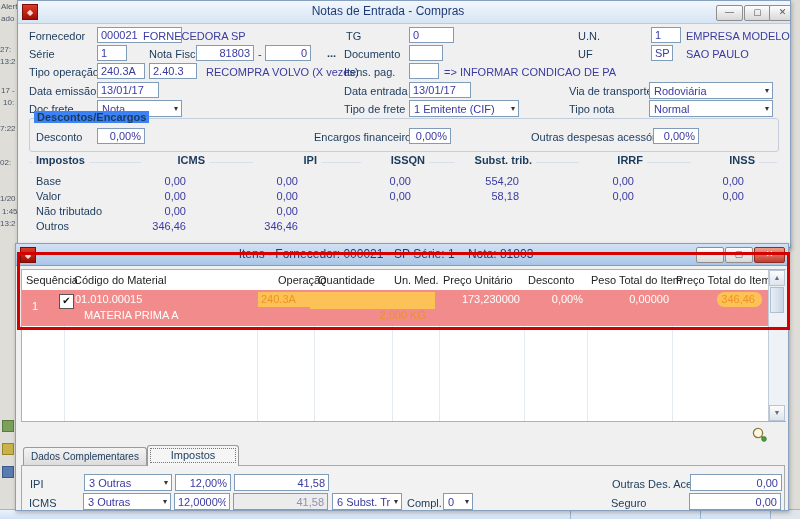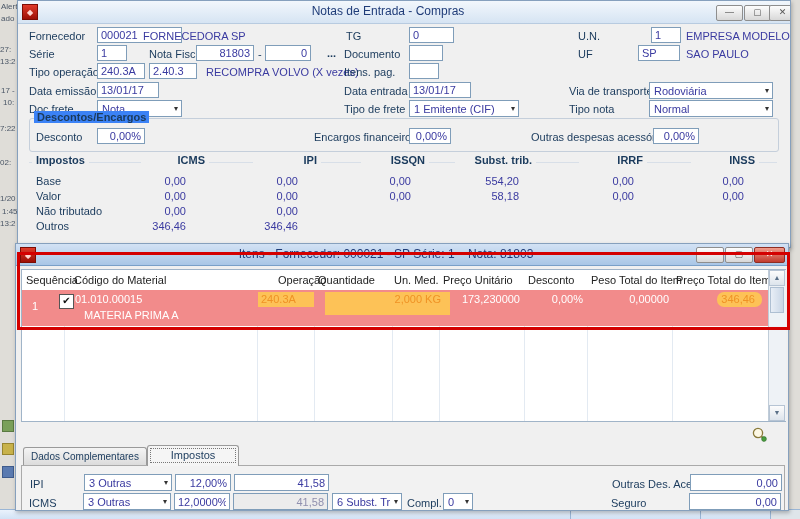--- a/index.html
+++ b/index.html
@@ -92,29 +92,30 @@
     <span class="abs lbl" style="left:11px;top:47px;">Série</span>
     <input class="fld" readonly="" style="left: 79px; top: 44px; width: 30px;" value="1">
     <span class="abs lbl" style="left:131px;top:47px;">Nota Fiscal</span>
     <input class="fld ra" readonly="" style="left: 178px; top: 44px; width: 58px;" value="81803">
     <span class="abs lbl" style="left:240px;top:47px;">-</span>
     <input class="fld ra" readonly="" style="left: 247px; top: 44px; width: 46px;" value="0">
     <span class="abs lbl" style="left:309px;top:46px;font-weight:bold;cursor:pointer;">...</span>
     <span class="abs lbl" style="left:326px;top:47px;">Documento</span>
     <input class="fld" readonly="" style="left: 391px; top: 44px; width: 34px;">
     <span class="abs lbl" style="left:560px;top:47px;">UF</span>
-    <input class="fld" readonly="" style="left: 620px; top: 44px; width: 42px;" value="SP">
+    <input class="fld" readonly="" style="left: 633px; top: 44px; width: 22px;" value="SP">
     <span class="abs val" style="left:668px;top:47px;">SAO PAULO</span>
 
     <span class="abs lbl" style="left:11px;top:65px;">Tipo operação</span>
     <input class="fld" readonly="" style="left: 79px; top: 62px; width: 48px;" value="240.3A">
     <input class="fld" readonly="" style="left: 131px; top: 62px; width: 48px;" value="2.40.3">
     <span class="abs val" style="left:188px;top:65px;">RECOMPRA VOLVO (X vezes)</span>
     <span class="abs lbl" style="left:326px;top:65px;">Itens. pag.</span>
     <input class="fld" readonly="" style="left: 391px; top: 62px; width: 30px;">
+    <span class="abs val" style="left:426px;top:65px;">=&gt; INFORMAR CONDICAO DE PA</span>
 
     <span class="abs lbl" style="left:11px;top:84px;">Data emissão</span>
     <input class="fld" readonly="" style="left: 79px; top: 81px; width: 62px;" value="13/01/17">
     <span class="abs lbl" style="left:326px;top:84px;">Data entrada</span>
     <input class="fld" readonly="" style="left: 391px; top: 81px; width: 62px;" value="13/01/17">
     <span class="abs lbl" style="left:551px;top:84px;">Via de transporte</span>
     <div class="dd" style="left:631px;top:81px;width:124px;">
         <span>Rodoviária</span>
         <span class="ar">▾</span>
       </div>
@@ -203,21 +204,21 @@
         <span class="gcol" style="left:569px;">Peso Total do Item</span>
         <span class="gcol" style="left:654px;">Preço Total do Item</span>
       </div>
 
       <div class="abs prow" style="left:0;top:20px;width:746px;height:36px;">
         <span class="cell" style="left:10px;top:10px;">1</span>
         <div class="chk" style="left:37px;top:4px;">✔</div>
         <span class="cell" style="left:53px;top:3px;">01.010.00015</span>
         <span class="cell" style="left:62px;top:19px;">MATERIA PRIMA A</span>
         <div class="cell hl ra" style="left:236px;top:2px;width:56px;height:15px;padding-top:1px;text-align:left;padding-left:3px;box-sizing:border-box;"><span>240.3A</span></div>
-        <div class="cell hl ra" style="left:303px;top:2px;width:125px;height:23px;padding:1px 9px 0 0;box-sizing:border-box;"><span>2,000 KG</span></div>
+        <div class="cell hl ra" style="left:288px;top:2px;width:125px;height:15px;padding:17px 9px 0 0;box-sizing:border-box;"><span>2,000 KG</span></div>
         <span class="cell ra" style="left:417px;top:3px;width:81px;">173,230000</span>
         <span class="cell ra" style="left:502px;top:3px;width:59px;">0,00%</span>
         <span class="cell ra" style="left:565px;top:3px;width:82px;">0,00000</span>
         <div class="cell hl ra" style="left:695px;top:2px;width:45px;height:15px;padding:1px 7px 0 0;box-sizing:border-box;border-radius:7px;"><span>346,46</span></div>
       </div>
 
       <div class="vline" style="left:42px;top:56px;height:95px;"></div>
       <div class="vline" style="left:235px;top:56px;height:95px;"></div>
       <div class="vline" style="left:292px;top:56px;height:95px;"></div>
       <div class="vline" style="left:370px;top:56px;height:95px;"></div>

